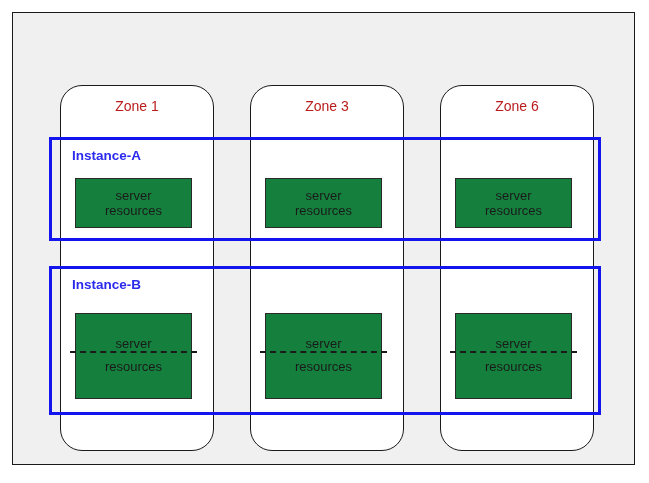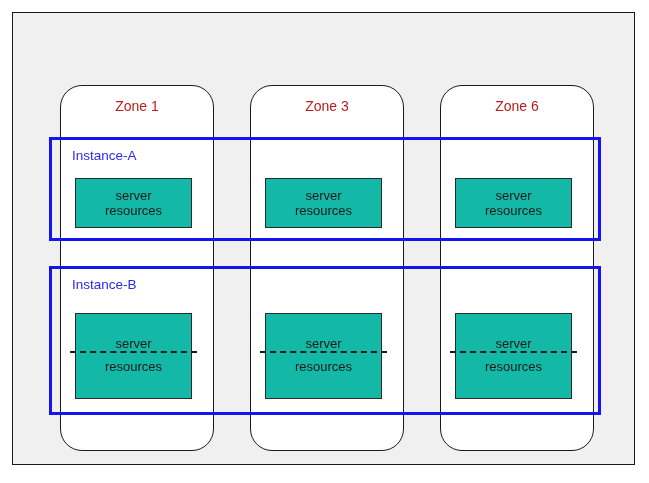--- a/index.html
+++ b/index.html
@@ -28,26 +28,26 @@
   .zone-2{left:237px;}
   .zone-3{left:427px;}
 
   .instance-band{
     position:absolute;left:36px;width:552px;
     border:3px solid #1414ee;box-sizing:border-box;background:transparent;
   }
   .band-a{top:124px;height:104px;}
   .band-b{top:253px;height:149px;}
   .instance-label{
-    position:absolute;left:20px;top:8px;font-size:13.5px;font-weight:normal;
+    position:absolute;left:20px;top:8px;font-size:13.5px;font-weight:bold;
     color:#2a2aee;white-space:nowrap;
   }
 
   .srv-box{
-    position:absolute;background:#14b8a6;border:1px solid #2a2a2a;
+    position:absolute;background:#15803d;border:1px solid #2a2a2a;
     box-sizing:border-box;
   }
   .srv-text{
     position:absolute;left:0;width:100%;text-align:center;
     font-size:13px;color:#1a1a1a;line-height:15px;
   }
   .srv-a{top:165px;height:50px;width:117px;}
   .srv-a .srv-text{top:9px;}
   .srv-b{top:300px;height:86px;width:117px;}
   .srv-b .srv-line1{top:22px;}

